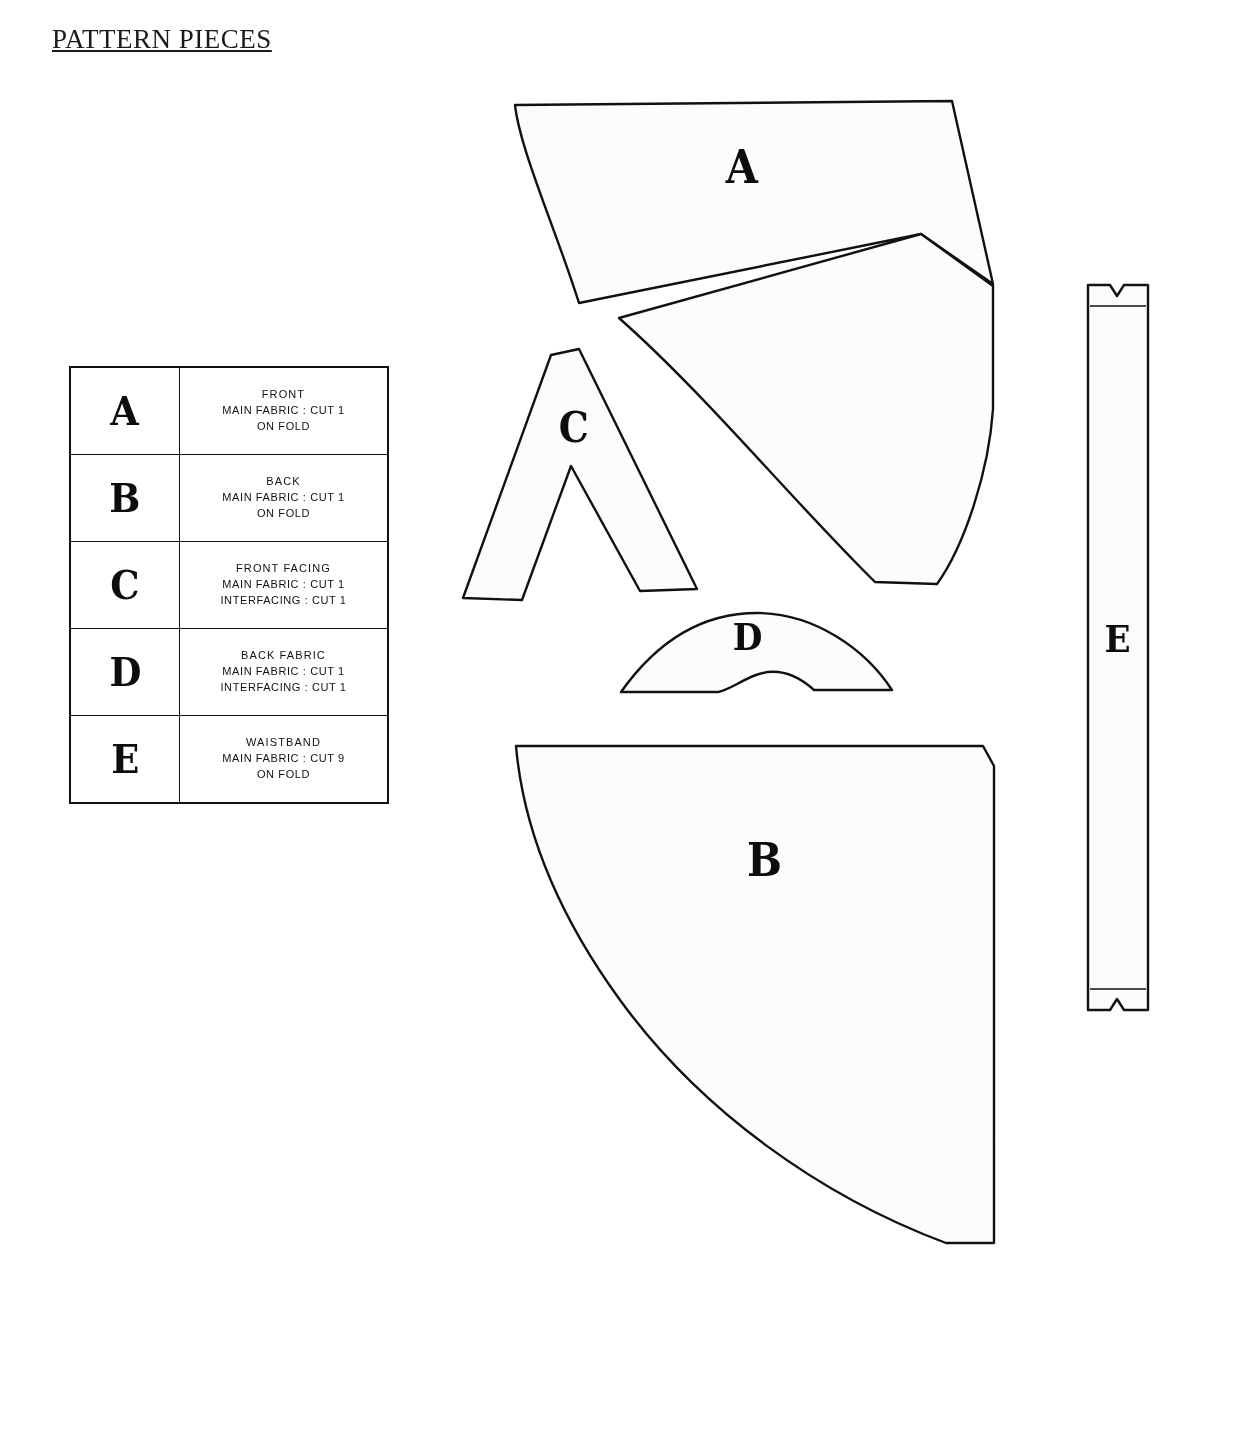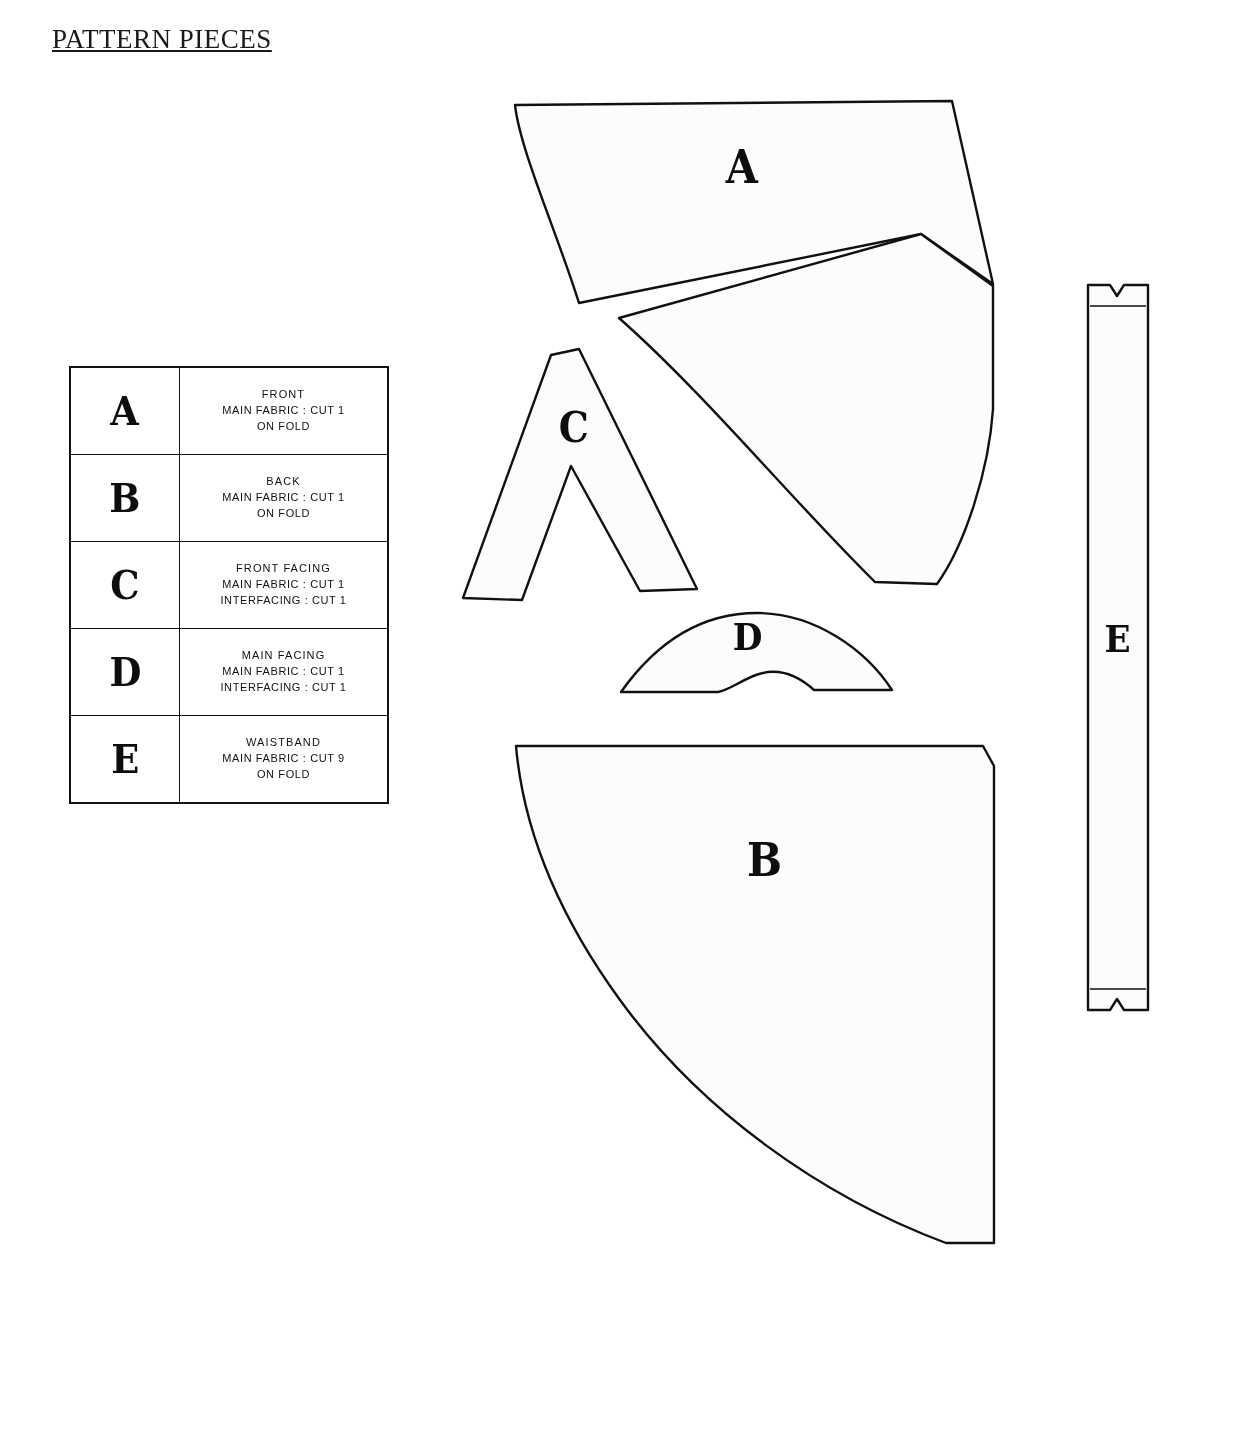--- a/index.html
+++ b/index.html
@@ -129,21 +129,21 @@
           <div class="ln top">FRONT FACING</div>
           <div class="ln">MAIN FABRIC : CUT 1</div>
           <div class="ln">INTERFACING : CUT 1</div>
         </td>
       </tr>
       <tr>
         <td class="legend-letter-cell">
           <span class="legend-letter">D</span>
         </td>
         <td class="legend-desc-cell">
-          <div class="ln top">MAIN FACING</div>
+          <div class="ln top">BACK FABRIC</div>
           <div class="ln">MAIN FABRIC : CUT 1</div>
           <div class="ln">INTERFACING : CUT 1</div>
         </td>
       </tr>
       <tr>
         <td class="legend-letter-cell">
           <span class="legend-letter">E</span>
         </td>
         <td class="legend-desc-cell">
           <div class="ln top">WAISTBAND</div>

